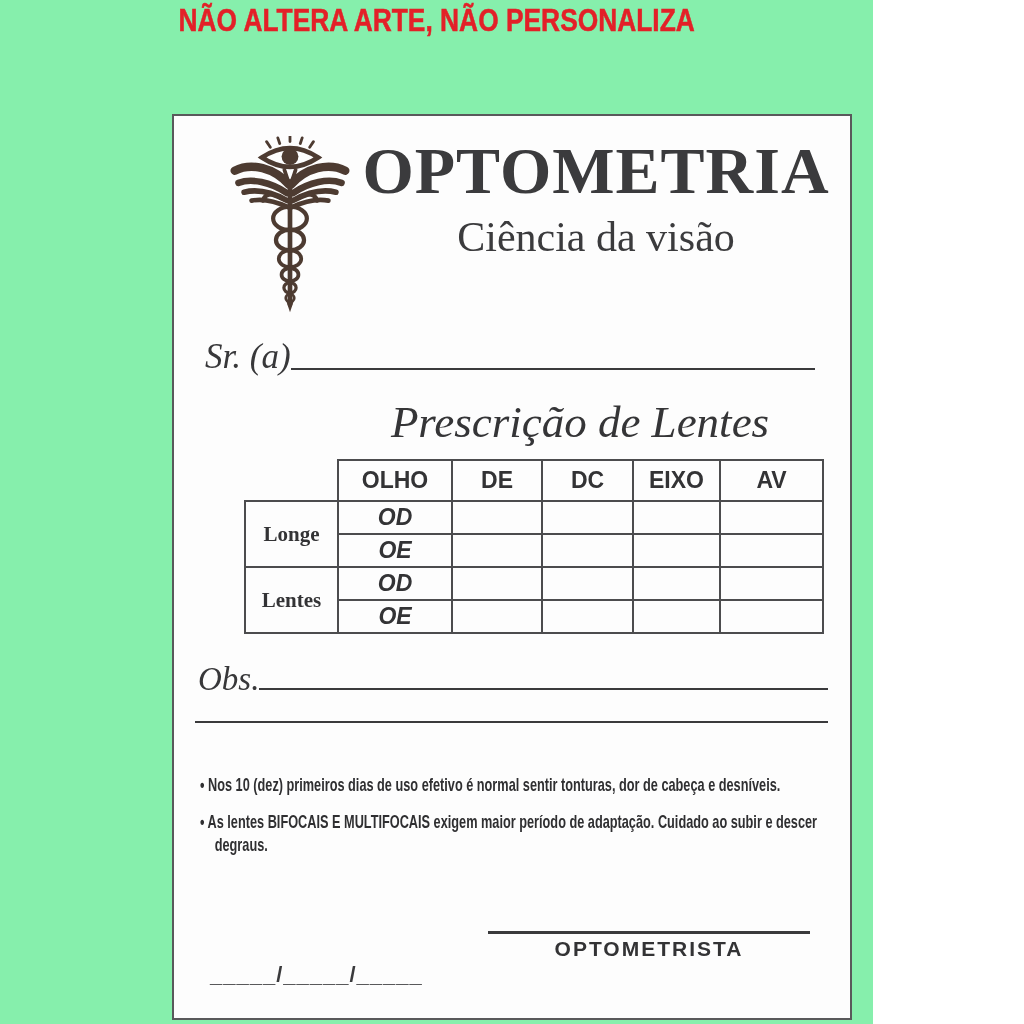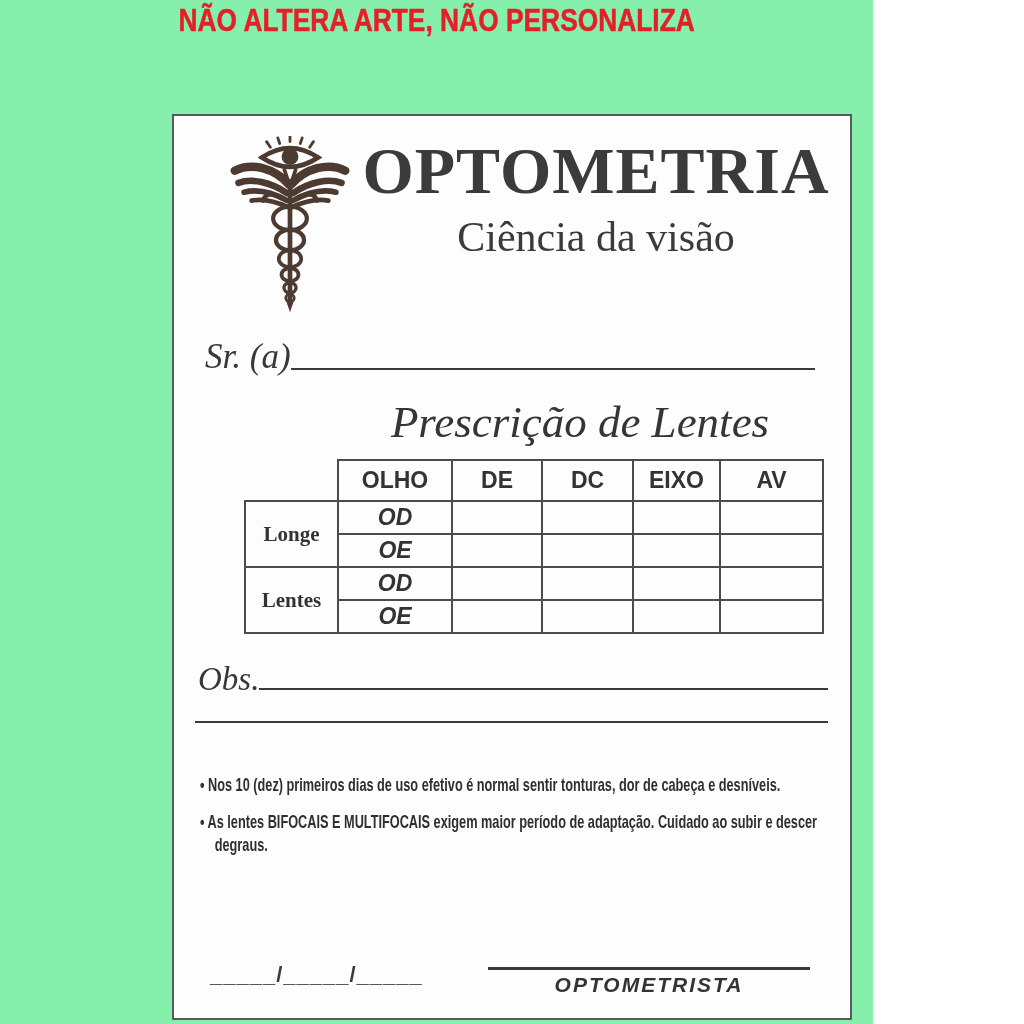--- a/index.html
+++ b/index.html
@@ -57,21 +57,21 @@
   .obs-line2{position:absolute;left:21px;top:605px;width:633px;border-bottom:2px solid var(--ink);}
   
   .notes{position:absolute;left:26px;top:658px;width:940px;
     transform:scaleX(0.67);transform-origin:left top;
     font-size:19px;font-weight:700;line-height:1.18;color:#2f2f31;}
   .note{padding-left:22px;text-indent:-22px;}
   .note + .note{margin-top:15px;}
   
   .date-line{position:absolute;left:36px;top:836px;font-size:22px;font-weight:700;
     letter-spacing:1px;color:var(--ink);white-space:nowrap;margin-top:10px;}
-  .sig{position:absolute;left:314px;top:832px;width:322px;font-style:italic;}
+  .sig{position:absolute;left:314px;top:796px;width:322px;}
   .sig-line{height:22px;border-bottom:3px solid var(--ink);}
   .sig-label{text-align:center;font-size:21px;font-weight:700;letter-spacing:2px;
     margin-top:3px;color:#333335;}
 </style>
 </head>
 <body>
 
 <div class="canvas">
 
   <div class="banner banner-1">

